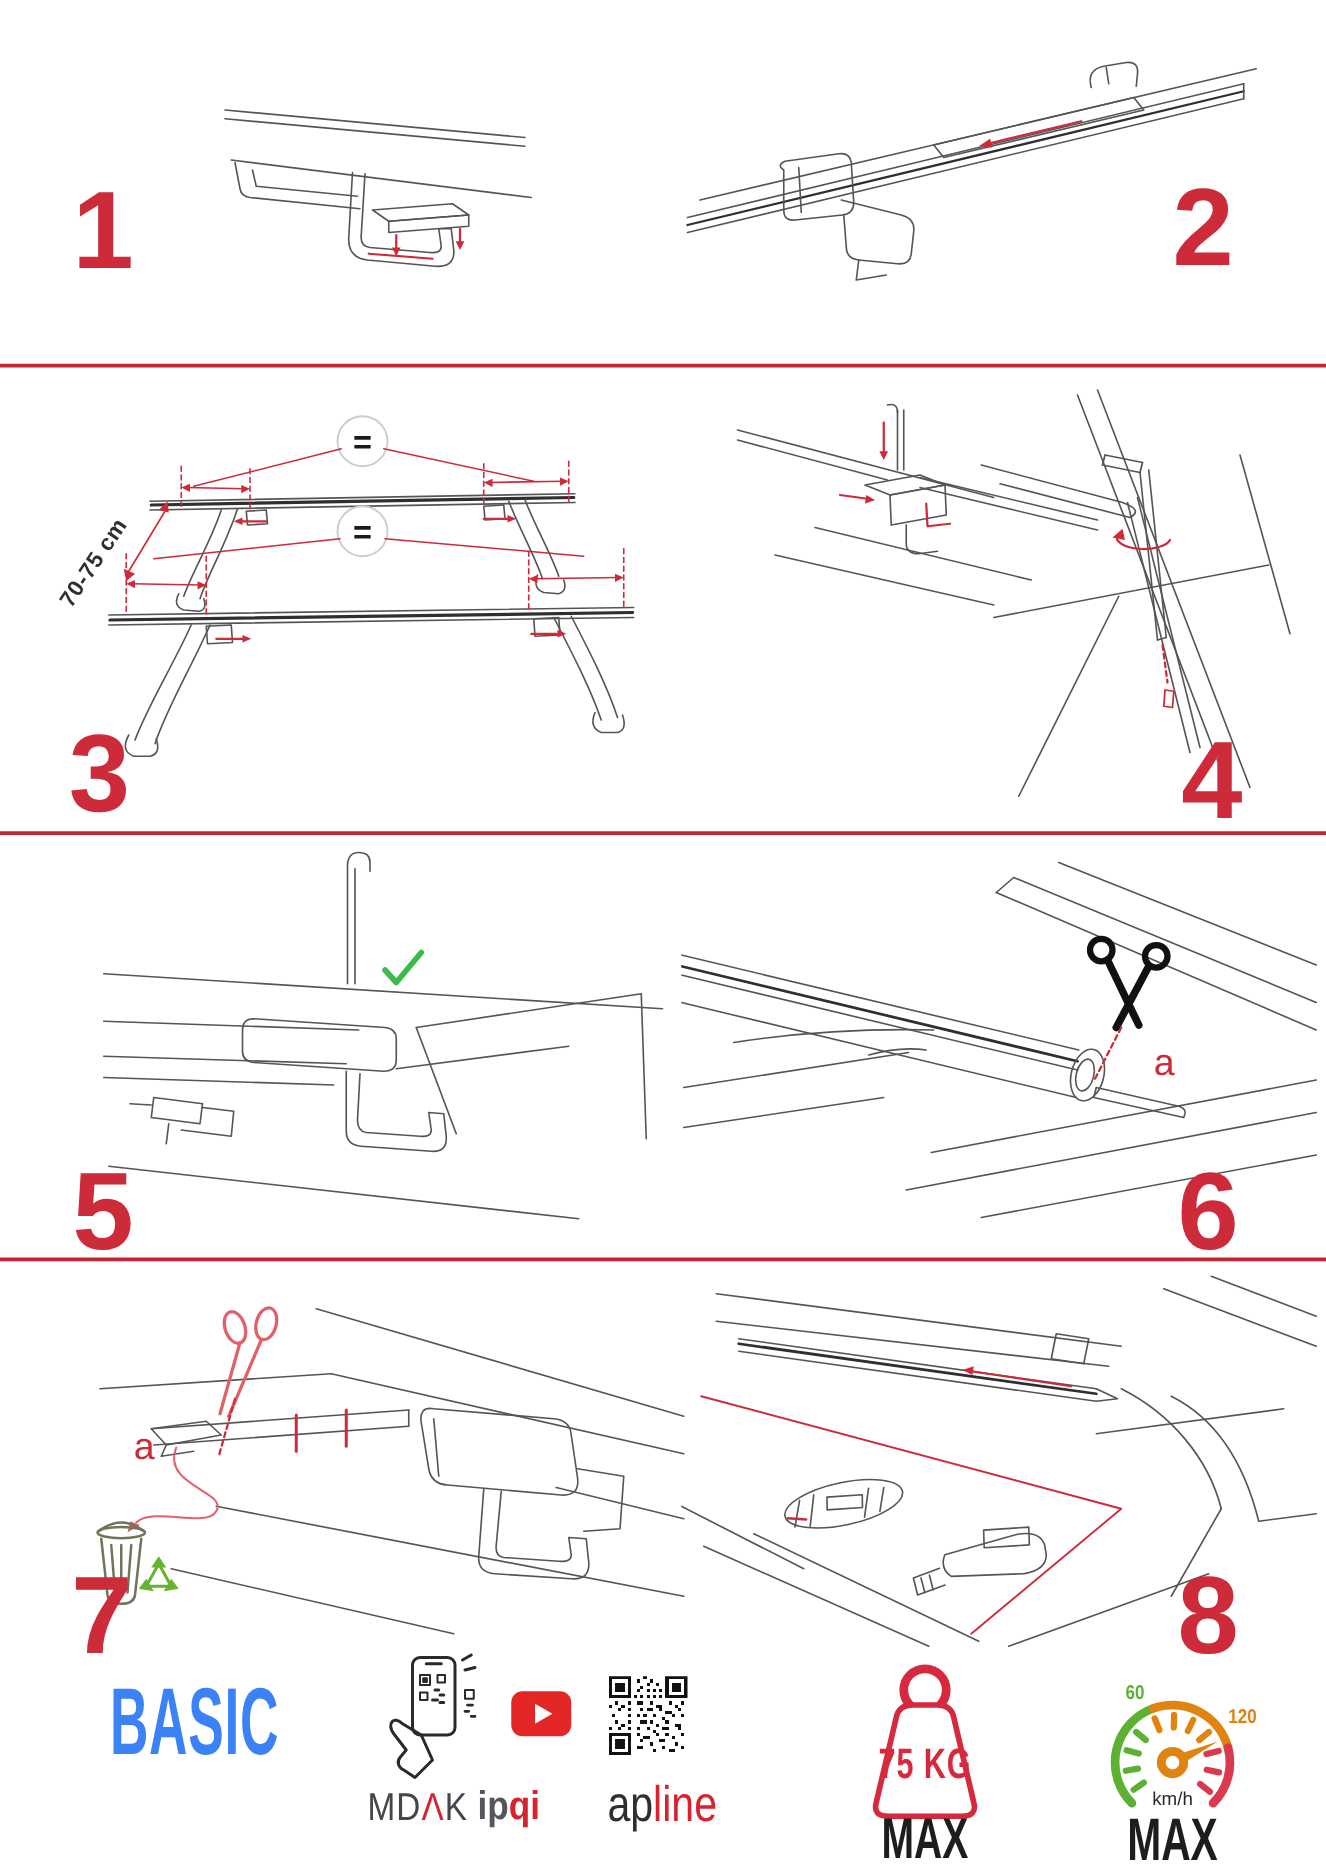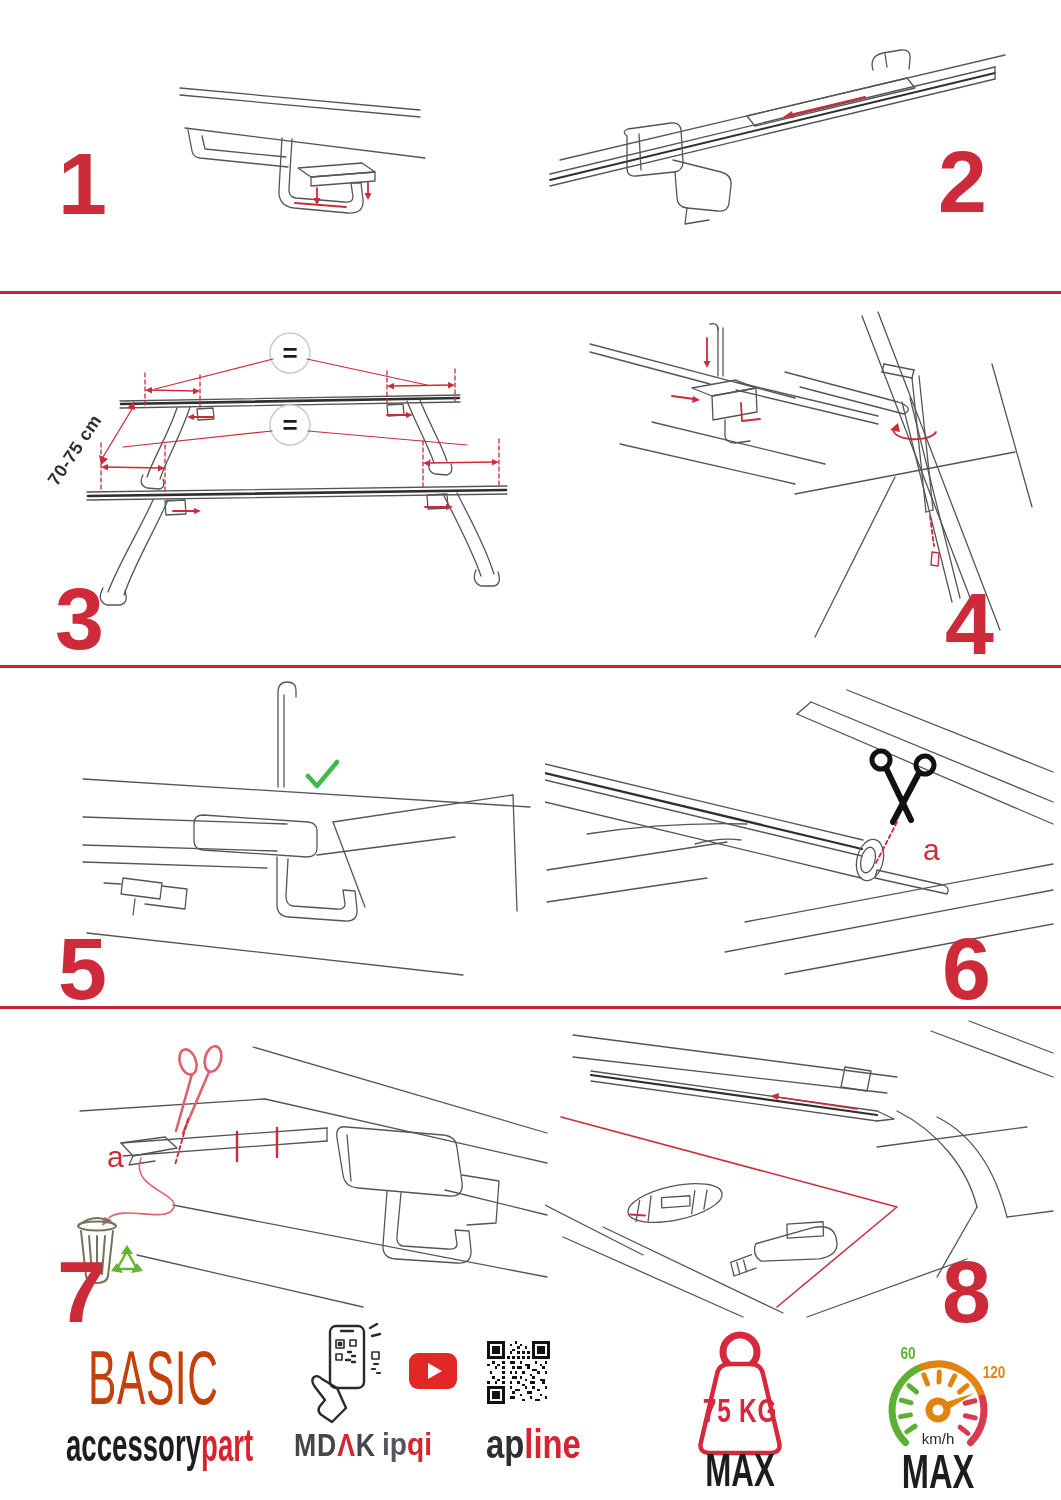--- a/index.html
+++ b/index.html
@@ -10,26 +10,26 @@
   .lnd{fill:none;stroke:#2f2f2f;stroke-width:2.6;stroke-linecap:round;}
   .red{fill:none;stroke:#cd2b39;stroke-width:1.8;stroke-linecap:round;stroke-linejoin:round;}
   .redf{fill:#cd2b39;stroke:none;}
   .dash{stroke-dasharray:4 3;}
   .eq{font:700 26px "Liberation Sans",sans-serif;fill:#1a1a1a;}
   .meas{font:700 18px "Liberation Sans",sans-serif;fill:#2f2f2f;letter-spacing:.5px;}
   .atxt{font:500 30px "Liberation Sans",sans-serif;fill:#cd2b39;}
   .num{position:absolute;font:700 88px/1 "Liberation Sans",sans-serif;color:#cd2b39;}
   .divider{position:absolute;left:0;width:1061px;height:3px;background:#c32532;}
   .cond{display:inline-block;transform-origin:left top;}
-  .brand{position:absolute;left:88px;top:1340px;font-size:76px;font-weight:400;color:#c2410c;line-height:1;}
+  .brand{position:absolute;left:88px;top:1340px;font-size:76px;font-weight:700;color:#3b82f6;line-height:1;}
   .brand .cond{transform:scaleX(0.56);letter-spacing:1px;}
   .company{position:absolute;left:66px;top:1422px;font-size:46px;font-weight:700;line-height:1;}
   .company .cond{transform:scaleX(0.60);}
   .company .p1{color:#1d1d1b;} .company .p2{color:#d6232e;}
-  .logoword{position:absolute;line-height:1;font-weight:700;}
+  .logoword{position:absolute;line-height:1;font-weight:400;}
   .mdak{left:294px;top:1430px;font-size:31px;color:#45454c;letter-spacing:1px;}
   .mdak .cond{transform:scaleX(0.86);}
   .mdak .caret{color:#d6232e;}
   .ipqi{left:382px;top:1428px;font-size:32px;font-weight:600;color:#55555c;}
   .ipqi .cond{transform:scaleX(0.88);}
   .ipqi .r{color:#d6232e;}
   .apline{left:486px;top:1424px;font-size:40px;color:#2f2f33;}
   .apline .cond{transform:scaleX(0.82);}
   .apline .r{color:#d6232e;}
   svg text{font-family:"Liberation Sans",sans-serif;}
@@ -398,25 +398,20 @@
   <div class="num" style="left:945px;top:580px">4</div>
   <div class="num" style="left:58px;top:925px">5</div>
   <div class="num" style="left:942px;top:925px">6</div>
   <div class="num" style="left:57px;top:1248px">7</div>
   <div class="num" style="left:942px;top:1248px">8</div>
 
   <div class="brand">
     <span class="cond">BASIC</span>
   </div>
 
-  <div class="company">
-    <span class="cond">
-      <span class="p1">accessory</span><span class="p2">part</span>
-    </span>
-  </div>
 
   <svg class="panel" style="left:300px;top:1322px" width="92" height="106" viewBox="0 0 92 106">
     <g stroke="#2a2a2a" stroke-width="2.4" fill="none" stroke-linecap="round" stroke-linejoin="round">
       <rect x="30" y="4" width="34" height="62" rx="6"></rect>
       <path d="M41,9 L53,9"></path>
       <g stroke-width="1.6">
         <rect x="36" y="18" width="8" height="8"></rect>
         <rect x="38.5" y="20.5" width="3" height="3" fill="#2a2a2a"></rect>
         <rect x="50" y="18" width="6" height="6"></rect>
         <rect x="36" y="32" width="6" height="6"></rect>

